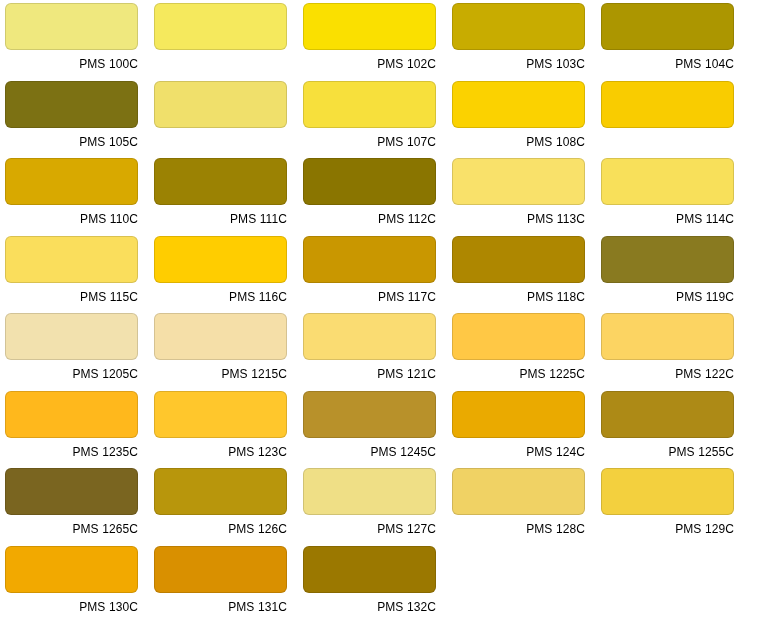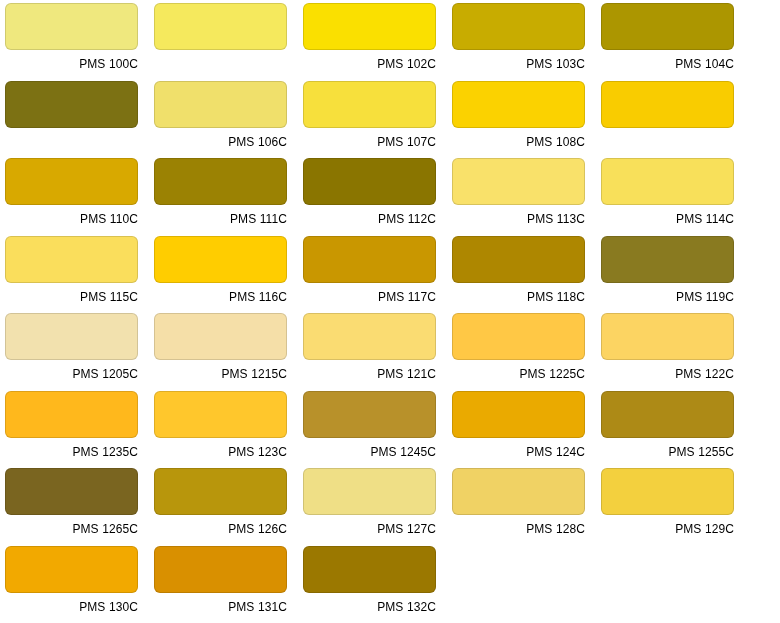--- a/index.html
+++ b/index.html
@@ -72,24 +72,24 @@
     <div class="swatch-cell">
       <div class="swatch-chip" style="background: rgb(200, 172, 0);"></div>
       <div class="swatch-label">PMS 103C</div>
     </div>
     <div class="swatch-cell">
       <div class="swatch-chip" style="background: rgb(172, 150, 0);"></div>
       <div class="swatch-label">PMS 104C</div>
     </div>
     <div class="swatch-cell">
       <div class="swatch-chip" style="background: rgb(124, 113, 19);"></div>
+      <div class="swatch-label">PMS 105C</div>
     </div>
     <div class="swatch-cell">
       <div class="swatch-chip" style="background: rgb(240, 224, 107);"></div>
-      <div class="swatch-label">PMS 106C</div>
     </div>
     <div class="swatch-cell">
       <div class="swatch-chip" style="background: rgb(247, 224, 60);"></div>
       <div class="swatch-label">PMS 107C</div>
     </div>
     <div class="swatch-cell">
       <div class="swatch-chip" style="background: rgb(251, 210, 0);"></div>
       <div class="swatch-label">PMS 108C</div>
     </div>
     <div class="swatch-cell">

